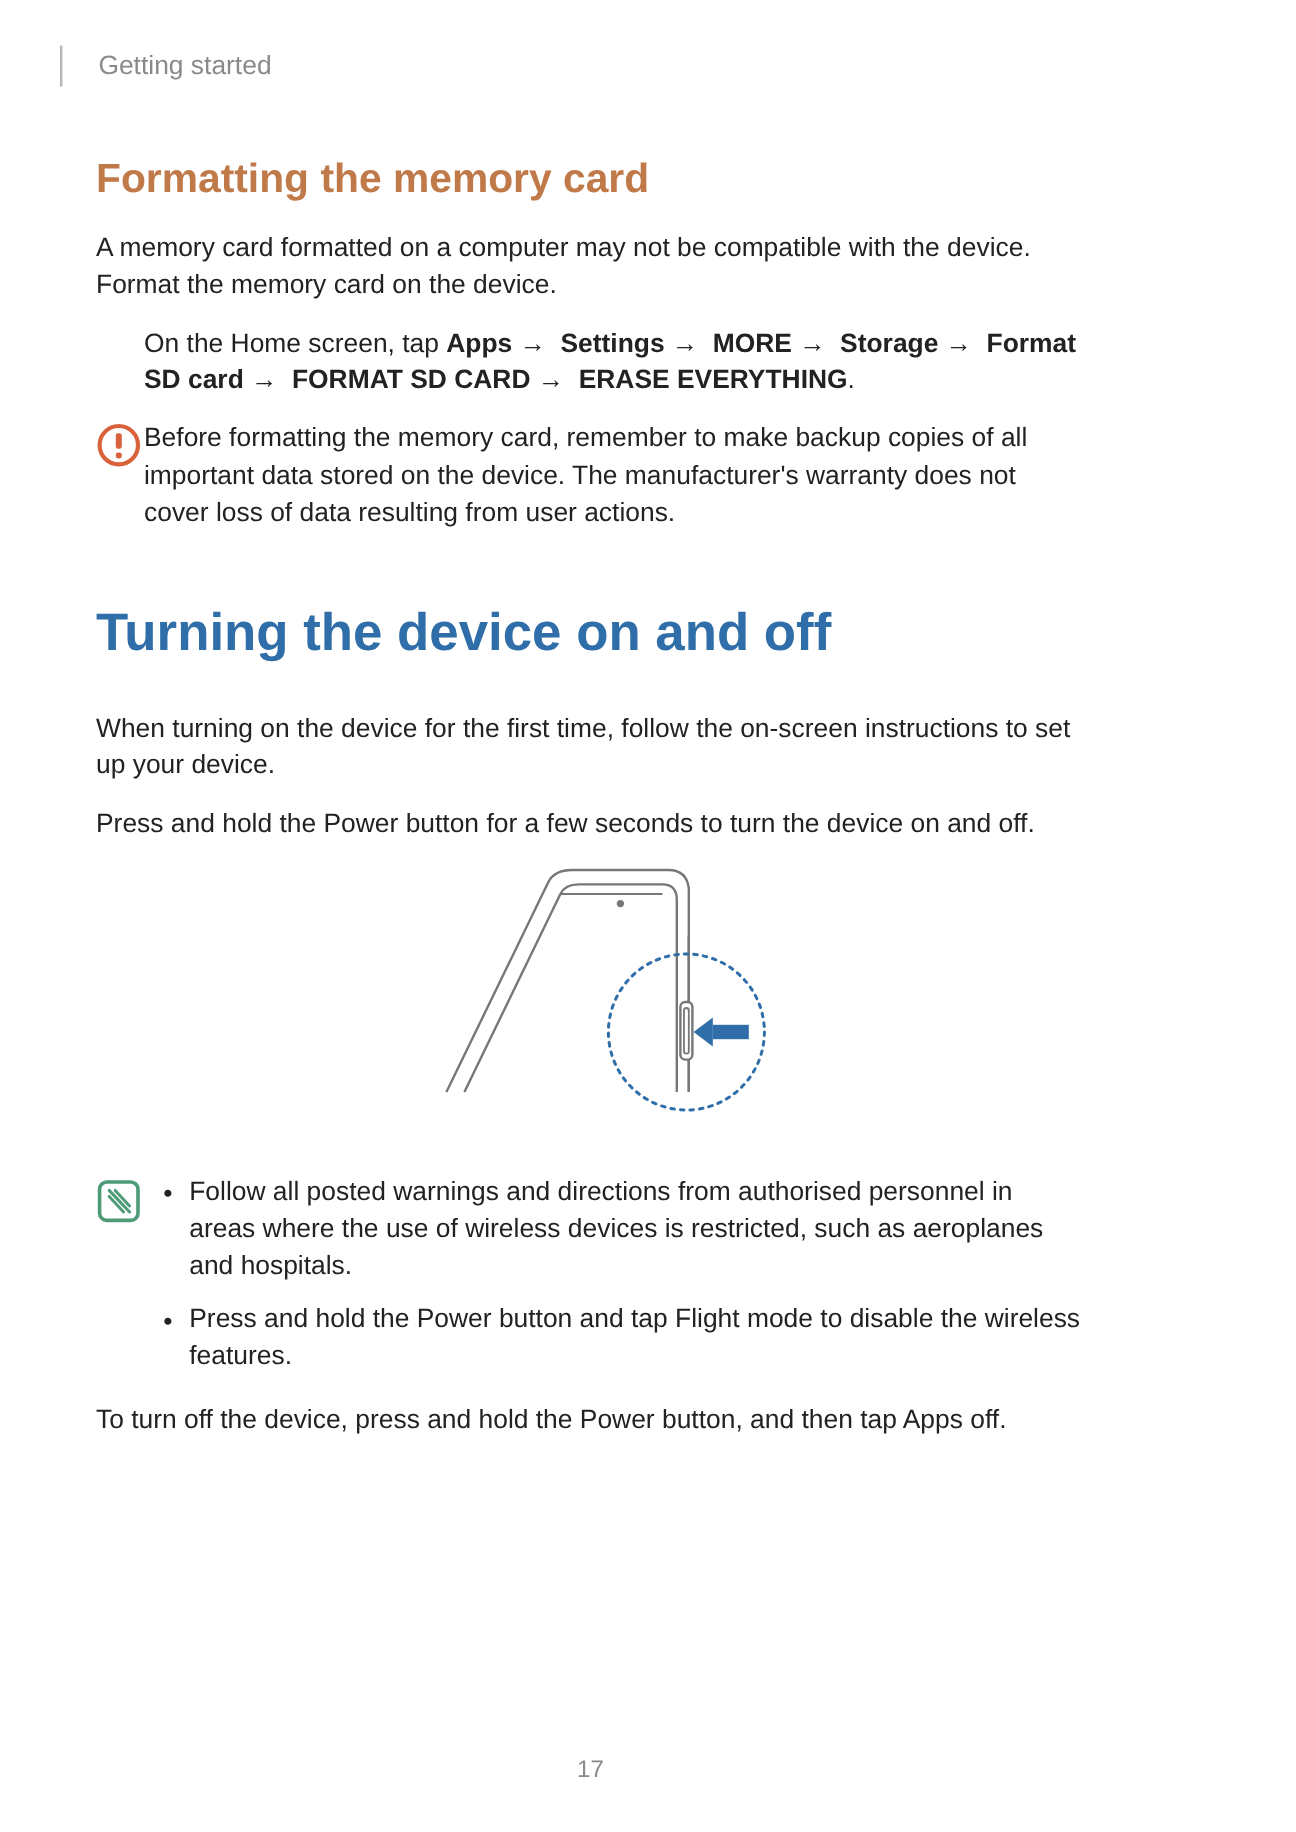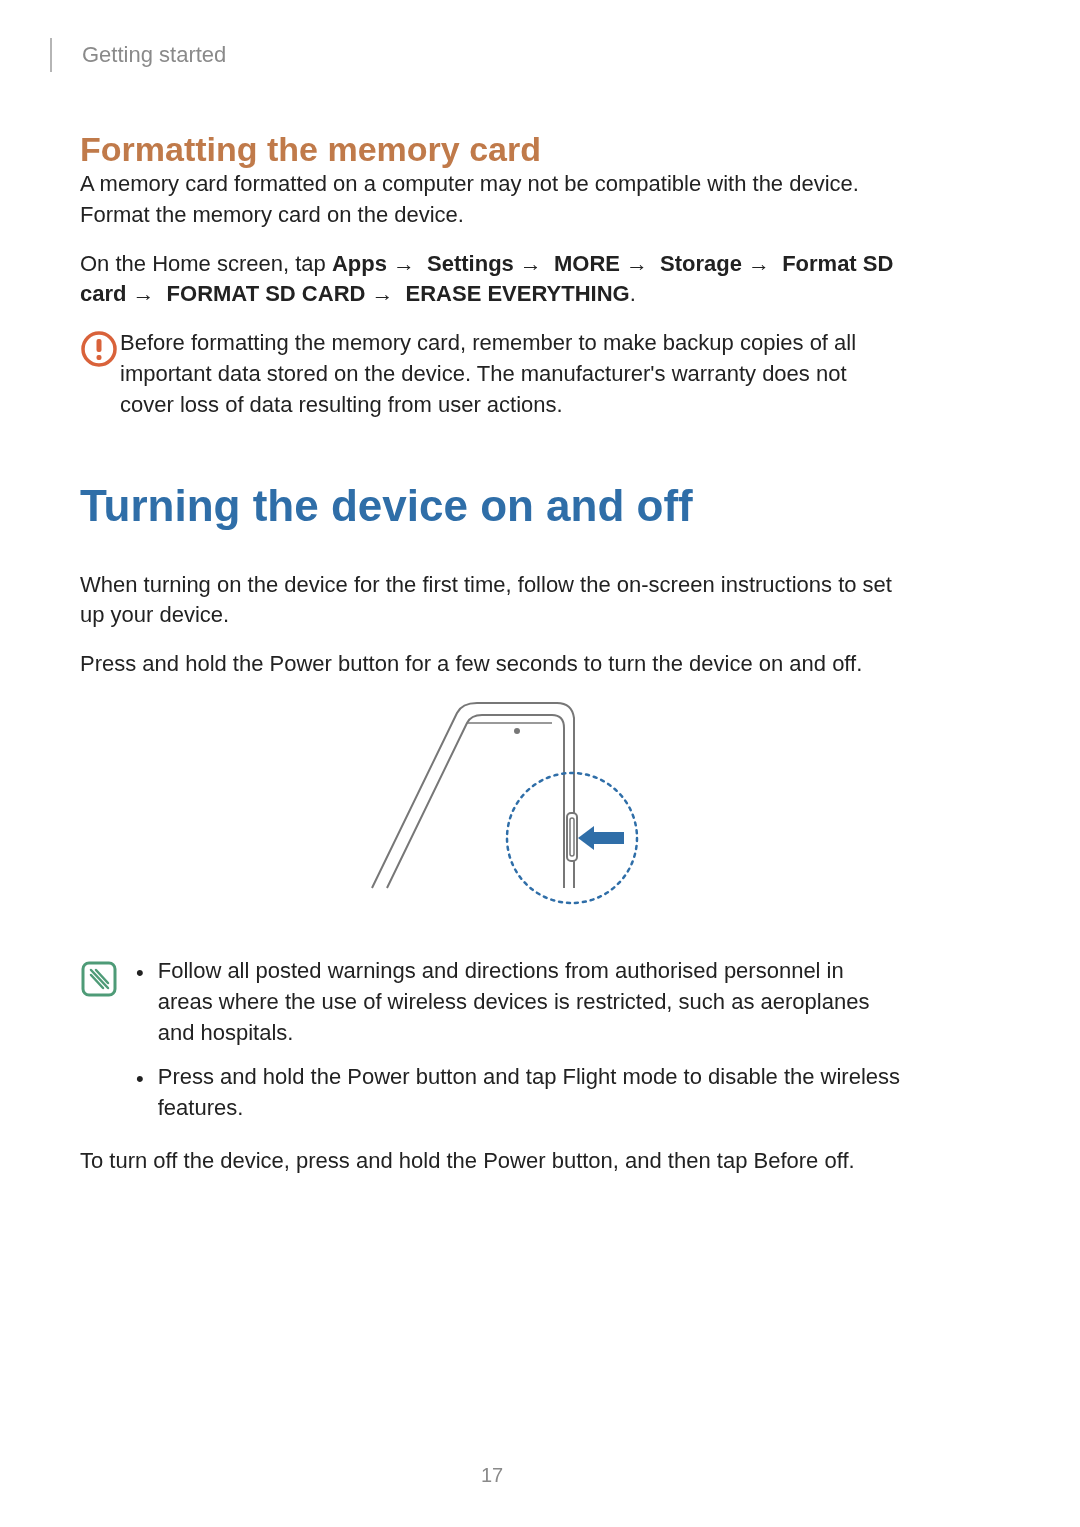--- a/index.html
+++ b/index.html
@@ -1,22 +1,22 @@
 <!DOCTYPE html>
 <html><head>
 <meta charset="utf-8">
 <style>
   * { margin: 0; padding: 0; box-sizing: border-box; }
   html, body { width: 1080px; height: 1527px; background: #fff; font-family: "Segoe UI", "Helvetica Neue", Arial, sans-serif; color: #222; }
   .page { position: relative; width: 984px; height: 1527px; padding: 38px 80px 0 80px; }
   .running-head { display: flex; align-items: center; gap: 12px; color: #8a8a8a; font-size: 22px; margin-bottom: 58px; }
   .head-rule { width: 2px; height: 34px; background: #b5b5b5; margin-left: -30px; margin-right: 18px; }
-  .section-accent { color: #C07A4A; font-size: 34px; font-weight: 600; }
+  .section-accent { color: #C07A4A; font-size: 34px; font-weight: 600; margin-bottom: 22px; }
   .body-text { font-size: 22px; line-height: 1.4; margin-bottom: 18px; color: #222; }
-  .nav-path { font-size: 22px; line-height: 1.4; margin-bottom: 18px; }
+  .nav-path { font-size: 22px; line-height: 1.4; margin-bottom: 18px; margin-left: 40px; }
   .nav-path .b { font-weight: 700; }
   .nav-path .arrow { display: inline-block; margin: 0 6px; font-weight: 400; }
   .note-row { display: flex; gap: 2px; margin-bottom: 60px; }
   .note-icon { flex: 0 0 38px; margin-top: 2px; }
   .note-text { flex: 1; font-size: 22px; line-height: 1.4; }
   .main-heading { color: #2F6EA8; font-size: 44px; font-weight: 700; margin-bottom: 39px; }
   .illustration-wrap { display: flex; justify-content: center; margin: 18px 0 28px 0; }
   .note-block { display: flex; gap: 18px; }
   .note-block .note-icon { flex: 0 0 38px; margin-top: 4px; }
   .bullets { flex: 1; }
@@ -106,17 +106,17 @@
       <div class="bullet">
         <span class="dot">•</span>
         <span>
           <span>Press and hold the Power button and tap </span><span class="b">Flight mode</span><span> to disable the wireless features.</span>
         </span>
       </div>
     </div>
   </div>
 
   <p class="body-text" style="margin-top:8px;">
-    <span>To turn off the device, press and hold the Power button, and then tap </span><span class="b">Before off</span><span>.</span>
+    <span>To turn off the device, press and hold the Power button, and then tap </span><span class="b">Apps off</span><span>.</span>
   </p>
 
   <div class="page-number">17</div>
 </div>
 
 </body></html>

